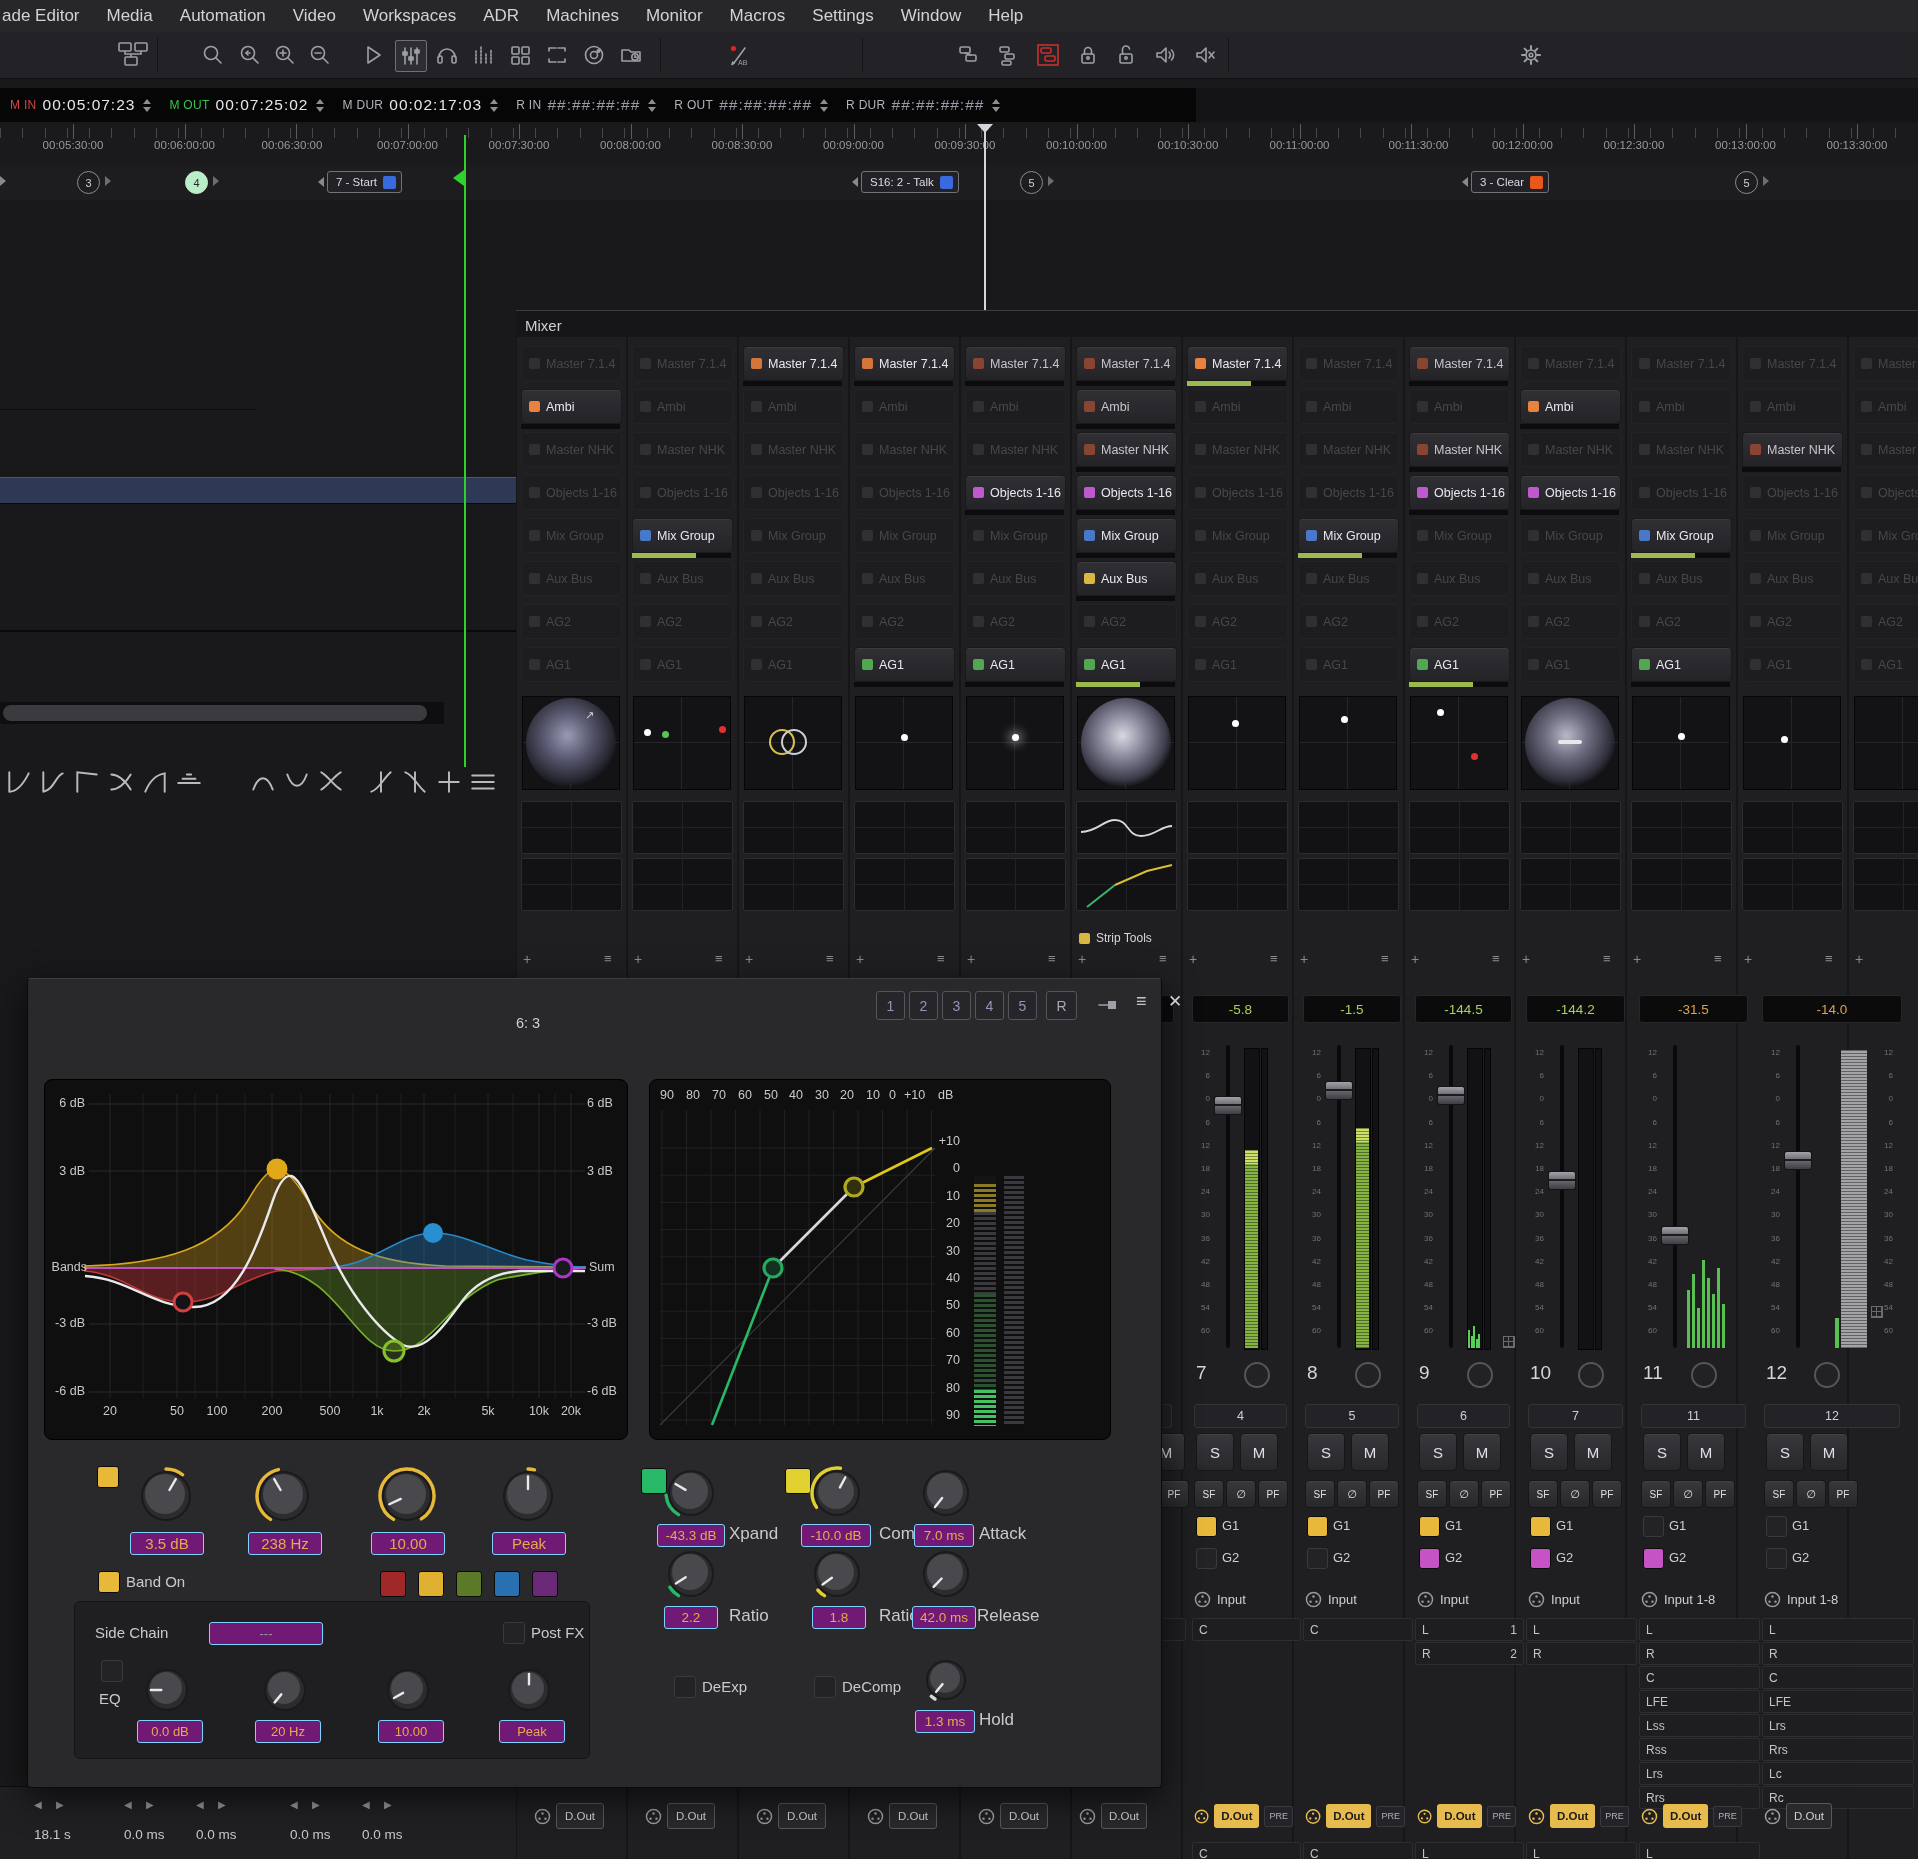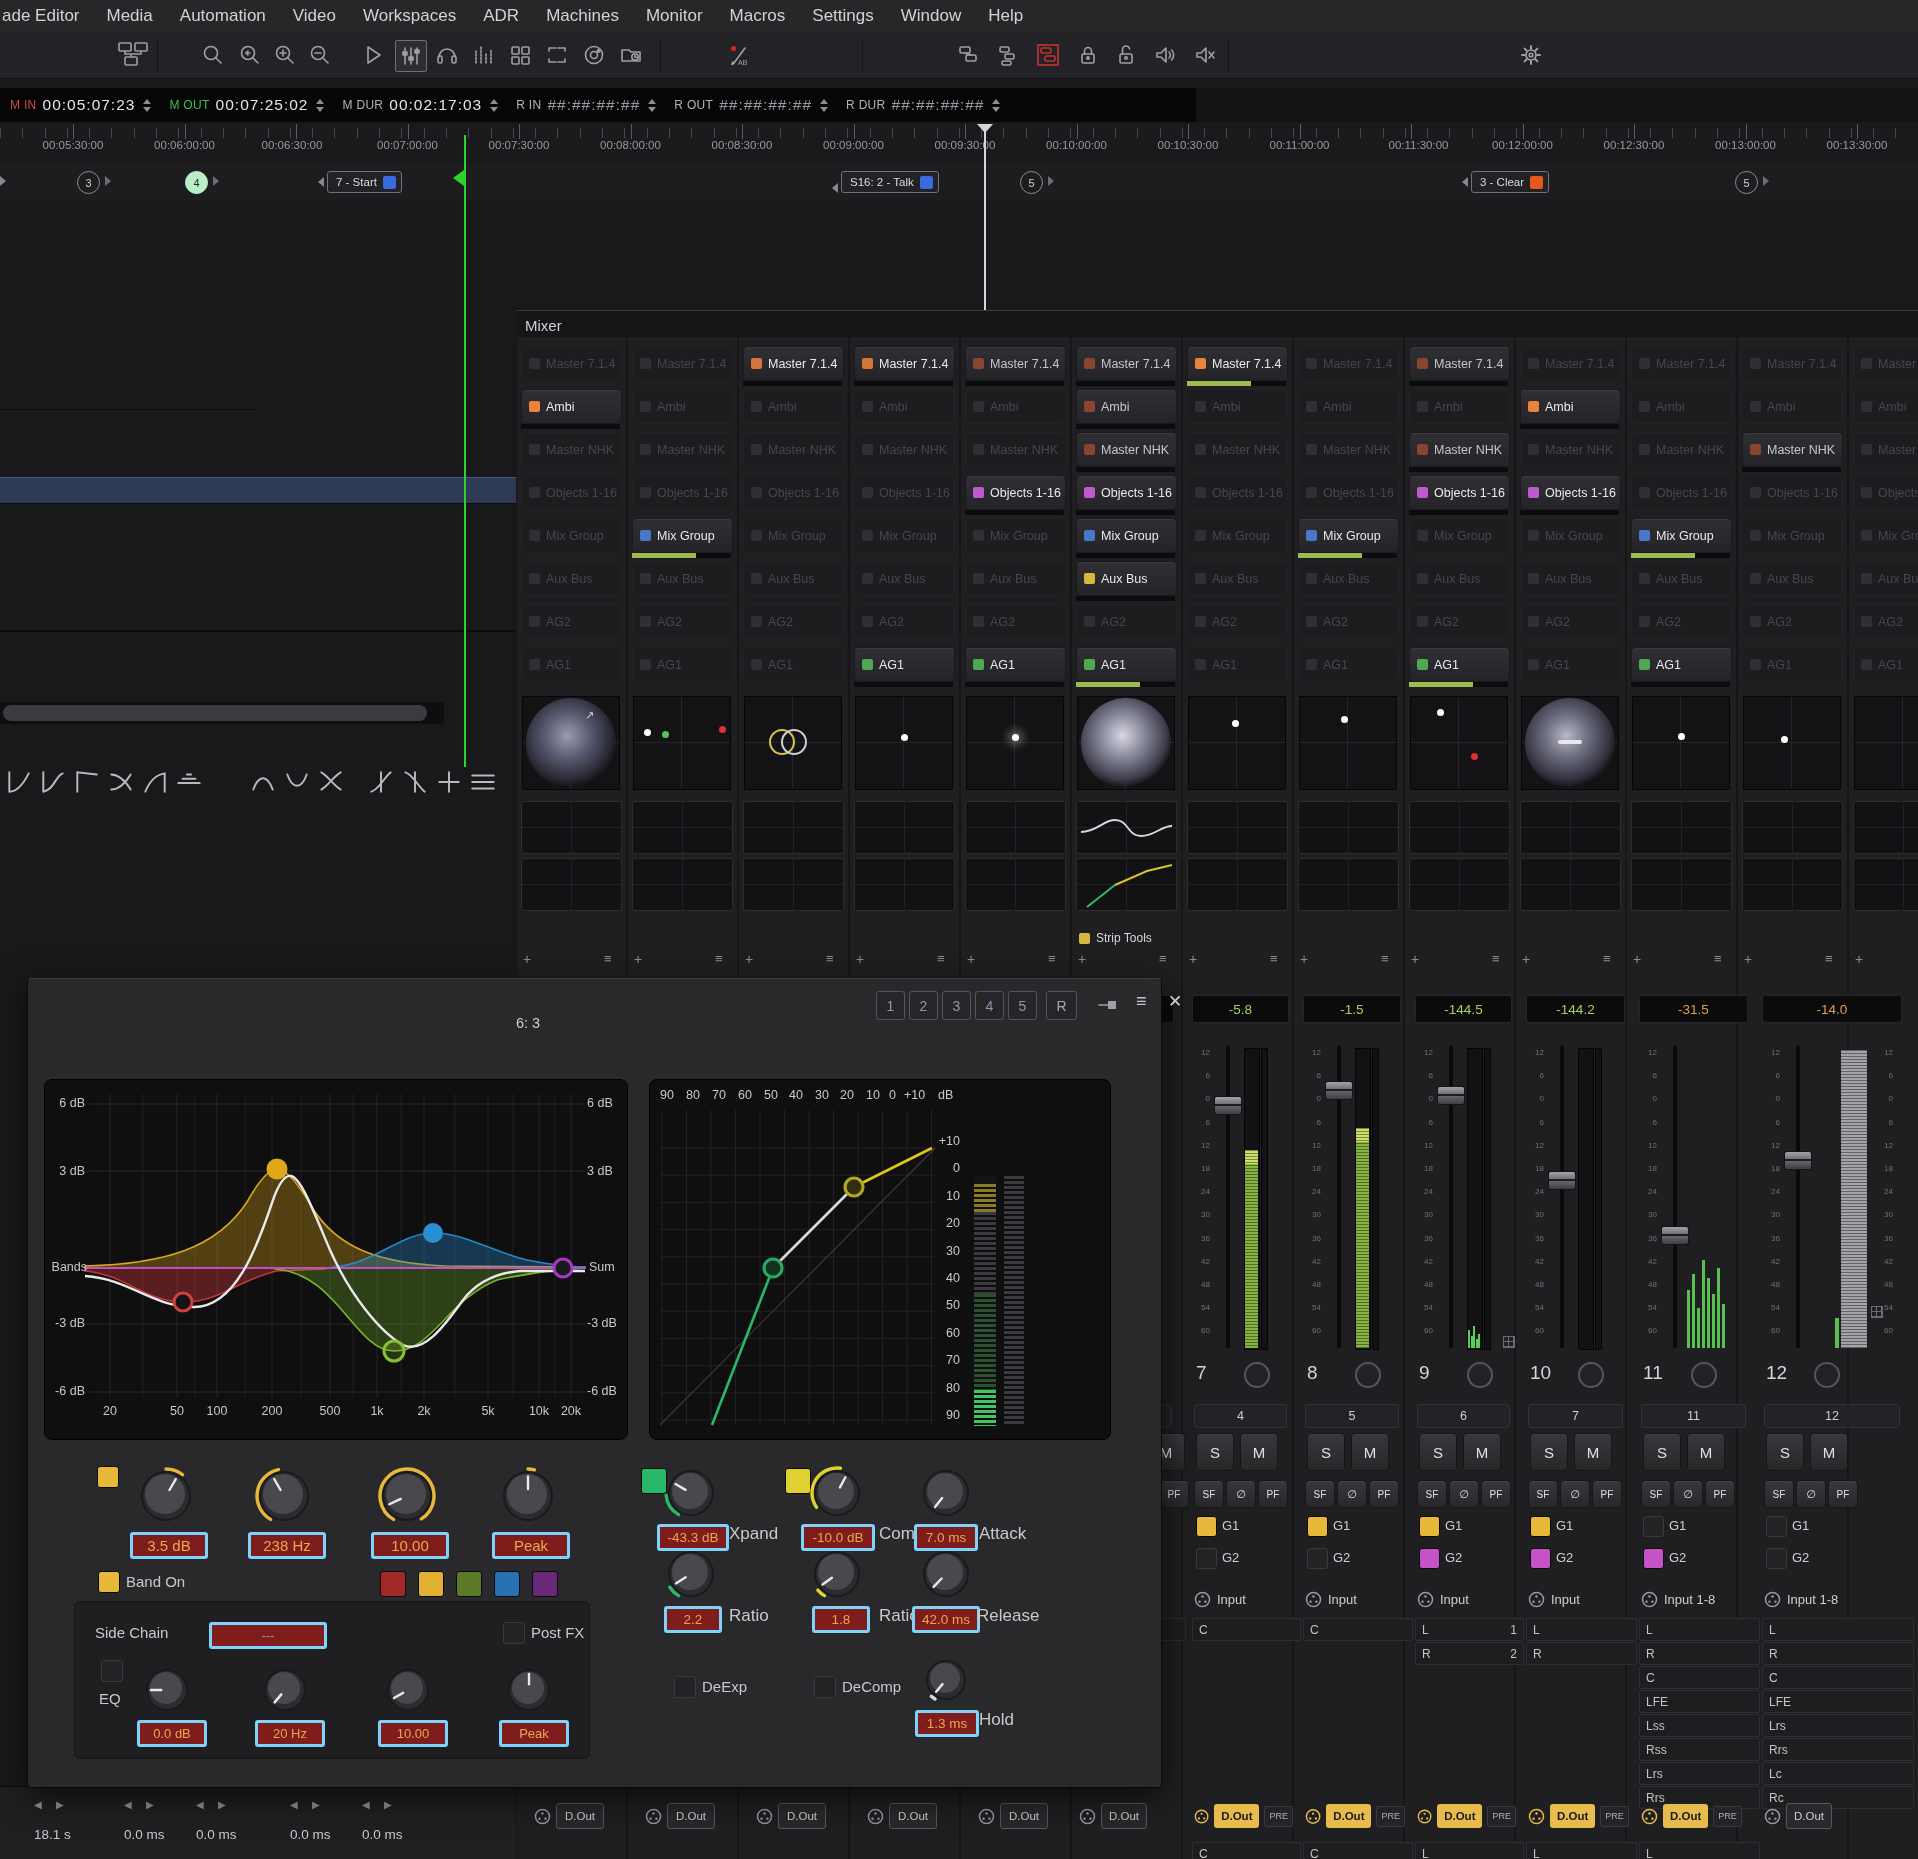--- a/index.html
+++ b/index.html
@@ -28,21 +28,21 @@
   .markers{left:0;top:165px;width:1918px;height:35px;background:#1d1d20;border-bottom:1px solid #0b0b0d;}
   .mcircle{position:absolute;top:6px;width:21px;height:21px;border-radius:50%;border:1.5px solid #8b8b91;color:#d0d0d4;font-size:11px;display:flex;align-items:center;justify-content:center;background:#1d1d20;}
   .mcircle.filled{background:#b9eec9;color:#1c2a20;border-color:#b9eec9;}
   .mflag{position:absolute;top:6px;display:flex;align-items:center;height:22px;}
   .mflagbox{display:flex;align-items:center;gap:6px;height:20px;border:1px solid #72727a;background:#222226;border-radius:3px;padding:0 5px 0 8px;color:#dcdce0;font-size:11.5px;white-space:nowrap;}
   .mchip{width:13px;height:13px;border-radius:2px;}
   .chev{width:0;height:0;border-top:5px solid transparent;border-bottom:5px solid transparent;}
   .chevL{border-right:6px solid #88888e;margin-right:3px;}
   .chevR{border-left:6px solid #6c6c72;margin-left:4px;}
   .panel-dark{background:#0f0f10;border:1px solid #000;border-radius:8px;}
-  .knobval{position:absolute;background:#7f1d1d;border:3px solid #7dd3fc;border-radius:3px;color:#e8a84c;display:flex;align-items:center;justify-content:center;}
+  .knobval{position:absolute;background:#701a75;border:1px solid #7dd3fc;border-radius:3px;color:#e8a84c;display:flex;align-items:center;justify-content:center;}
   .knoblabel{position:absolute;color:#c9c9cd;}
   .cb{position:absolute;border-radius:3px;border:1px solid #0b0b0c;}
   .smbtn{position:absolute;border-radius:4px;background:linear-gradient(180deg,#38383c,#28282b);border:1px solid #17171a;color:#e0e0e4;display:flex;align-items:center;justify-content:center;box-shadow:0 1px 0 rgba(255,255,255,.05) inset;}
   .routebox{position:absolute;background:#1e1e21;border:1px solid #2e2e32;border-radius:2px;color:#c4c4c8;font-size:12px;display:flex;align-items:center;padding:0 6px;justify-content:space-between;}
   .gridicon{position:absolute;width:10px;height:10px;border:1px solid #6a6a70;
     background-image:linear-gradient(#6a6a70 1px,transparent 1px),linear-gradient(90deg,#6a6a70 1px,transparent 1px);background-size:5px 5px;background-position:-1px -1px;}
   svg{display:block;}
 </style>
 </head>
 <body>
@@ -323,21 +323,21 @@
       <div class="chev chevR" style="position: absolute; left: 101px; top: 11px;"></div>
       <div class="mcircle filled" style="left: 185px;">4</div>
       <div class="chev chevR" style="position: absolute; left: 209px; top: 11px;"></div>
       <div class="mflag" style="left: 318px;">
         <div class="chev chevL"></div>
         <div class="mflagbox">
           <div>7 - Start</div>
           <div class="mchip" style="background: rgb(58, 106, 224);"></div>
         </div>
       </div>
-      <div class="mflag" style="left: 832px; align-items: flex-end;">
+      <div class="mflag" style="left: 852px;">
         <div class="chev chevL"></div>
         <div class="mflagbox">
           <div>S16: 2 - Talk</div>
           <div class="mchip" style="background: rgb(58, 106, 224);"></div>
         </div>
       </div>
       <div class="mcircle" style="left: 1020px;">5</div>
       <div class="chev chevR" style="position: absolute; left: 1044px; top: 11px;"></div>
       <div class="mflag" style="left: 1462px;">
         <div class="chev chevL"></div>

